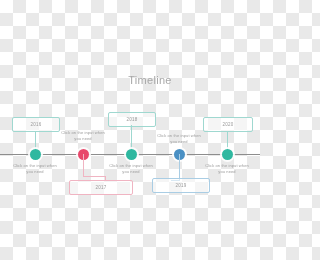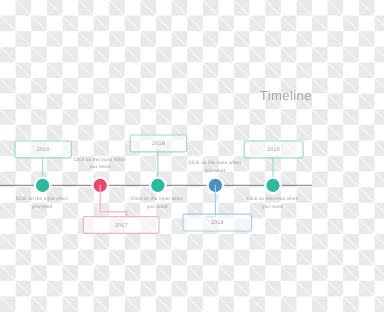--- a/index.html
+++ b/index.html
@@ -12,21 +12,21 @@
       linear-gradient(45deg,#e9e9e9 25%,transparent 25%,transparent 75%,#e9e9e9 75%),
       linear-gradient(45deg,#e9e9e9 25%,transparent 25%,transparent 75%,#e9e9e9 75%);
     background-size:26px 26px;
     background-position:0 0,13px 13px;
   }
   #stage{position:absolute;inset:0;}
 
   
   .title{
     position:absolute;left:0;right:0;top:74px;
-    text-align:right;
+    text-align:center;
     font-size:11px;
     color:#a8a8a8;
     letter-spacing:.3px;
     font-weight:400;
     padding-left:40px;
   }
 
   
   .axis{
     position:absolute;left:0;right:0;top:154px;

